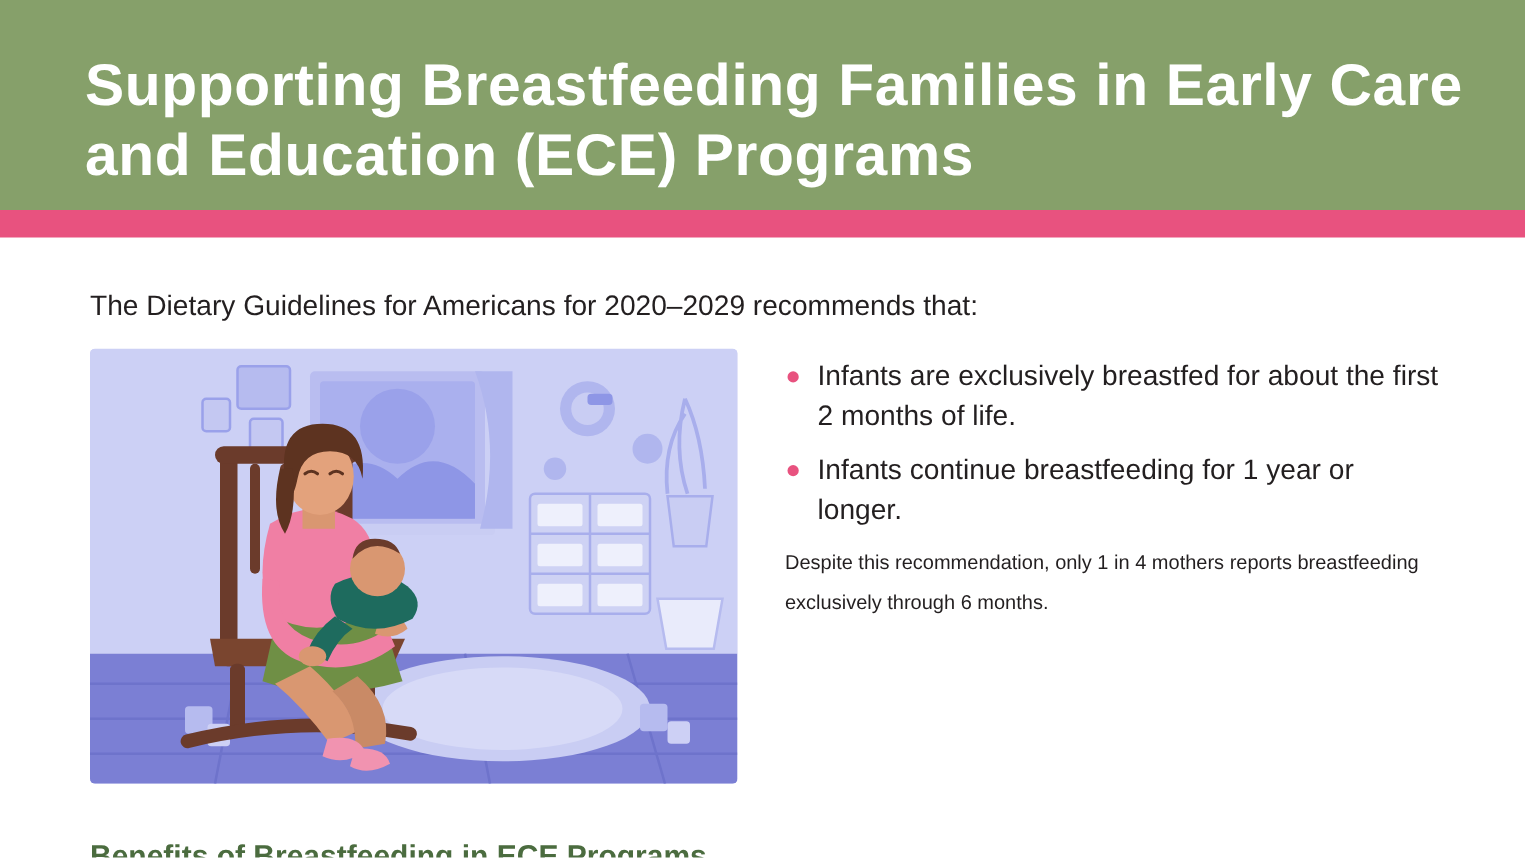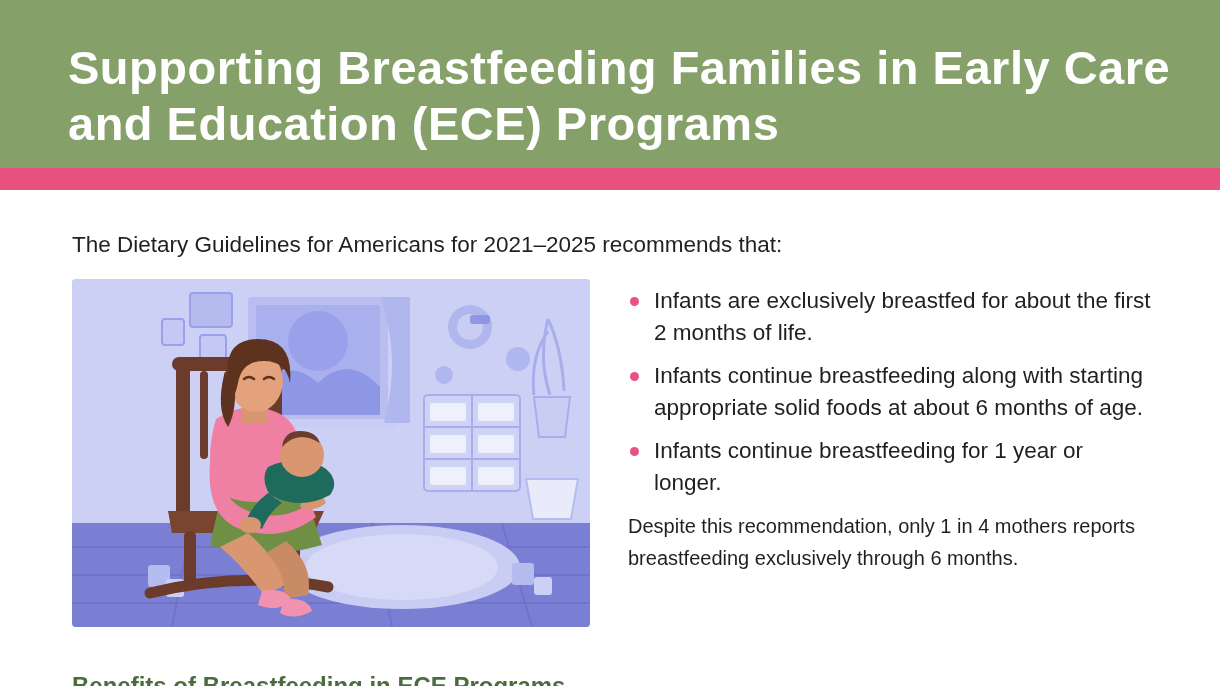--- a/index.html
+++ b/index.html
@@ -86,21 +86,21 @@
   ul.points li .dot {
     position: absolute;
     left: 2px;
     top: 12px;
     width: 9px;
     height: 9px;
     border-radius: 50%;
     background: #e8527f;
   }
   .despite {
-    font-size: 20px;
+    font-size: 16px;
     line-height: 32px;
     color: #231f20;
     margin-top: 10px;
   }
 
   
   .cutoff-heading {
     position: absolute;
     left: 72px;
     bottom: -8px;
@@ -117,21 +117,21 @@
 
 <div class="page">
 
   <div class="header-band">
     <h1 class="header-title">Supporting Breastfeeding Families in Early Care and Education (ECE) Programs</h1>
   </div>
   <div class="accent-band"></div>
 
   <div class="body-wrap">
 
-    <p class="intro">The Dietary Guidelines for Americans for 2021–2025 recommends that:</p>
+    <p class="intro">The Dietary Guidelines for Americans for 2020–2029 recommends that:</p>
 
     <div class="columns">
 
       <div class="illustration">
         <svg viewBox="0 0 518 348" xmlns="http://www.w3.org/2000/svg">
 
           <rect x="0" y="0" width="518" height="244" fill="#ccd0f5"></rect>
 
           <rect x="0" y="244" width="518" height="104" fill="#7b7fd4"></rect>
 
@@ -235,24 +235,20 @@
       </div>
 
       <div class="textcol">
         <ul class="points">
           <li>
             <span class="dot"></span>
             <span>Infants are exclusively breastfed for about the first 2 months of life.</span>
           </li>
           <li>
             <span class="dot"></span>
-            <span>Infants continue breastfeeding along with starting appropriate solid foods at about 6 months of age.</span>
-          </li>
-          <li>
-            <span class="dot"></span>
             <span>Infants continue breastfeeding for 1 year or longer.</span>
           </li>
         </ul>
         <p class="despite">Despite this recommendation, only 1 in 4 mothers reports breastfeeding exclusively through 6 months.</p>
       </div>
 
     </div>
   </div>
 
   <div class="cutoff-heading">Benefits of Breastfeeding in ECE Programs</div>

